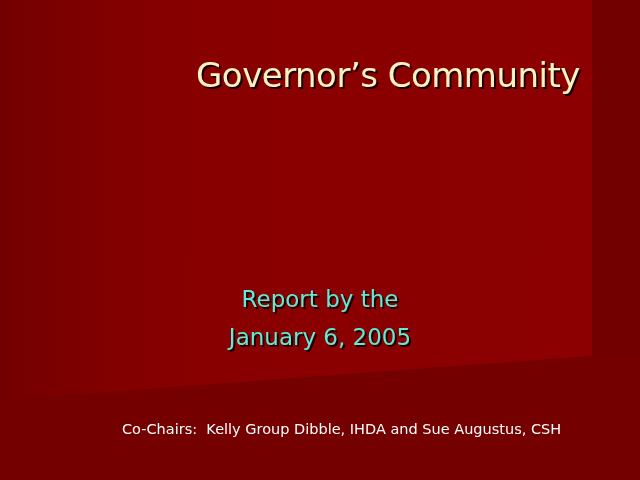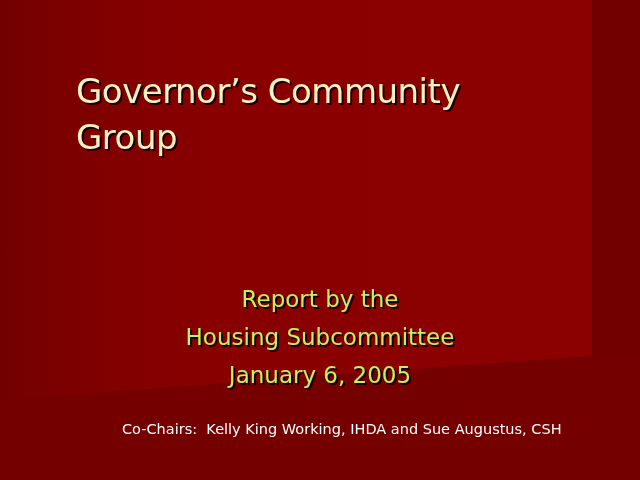--- a/index.html
+++ b/index.html
@@ -22,49 +22,47 @@
       position: absolute; left: 592px; top: 0; width: 48px; height: 480px;
       background: #730000;
     }
     .bg-bottom {
       position: absolute; left: 0; top: 0; width: 640px; height: 480px;
       background: #740000;
       clip-path: polygon(0 400px, 592px 356px, 640px 356px, 640px 480px, 0 480px);
     }
     .title {
       position: absolute; left: 60px; top: 52px; width: 520px;
-      text-align: left; color: #fdf2c0;
+      text-align: right; color: #fdf2c0;
       font-size: 34px; line-height: 46px; letter-spacing: -0.5px;
       text-shadow: 2px 2px 0 #1a0000;
-      margin: 16px; font-weight: normal;
+      margin: 0; font-weight: normal;
     }
     .subtitle {
       position: absolute; left: 60px; top: 280px; width: 520px;
-      text-align: center; color: #bef264;
+      text-align: center; color: #5eead4;
       font-size: 23px; line-height: 38px;
       text-shadow: 2px 2px 0 #1a0000;
     }
     .subtitle div { white-space: nowrap; }
     .cochairs {
       position: absolute; left: 122px; top: 421px;
       color: #ffffff; font-size: 14.5px; white-space: pre;
     }
   </style>
 </head>
 <body>
 
 <div class="bg-left"></div>
 <div class="bg-panel"></div>
 <div class="bg-right"></div>
 <div class="bg-bottom"></div>
 
 <h1 class="title">
   <div>Governor’s Community</div>
-  <div>Group</div>
 </h1>
 
 <div class="subtitle">
   <div>Report by the</div>
-  <div>Housing Subcommittee</div>
   <div>January 6, 2005</div>
 </div>
 
-<div class="cochairs">Co-Chairs:  Kelly King Working, IHDA and Sue Augustus, CSH</div>
+<div class="cochairs">Co-Chairs:  Kelly Group Dibble, IHDA and Sue Augustus, CSH</div>
 
 </body></html>

